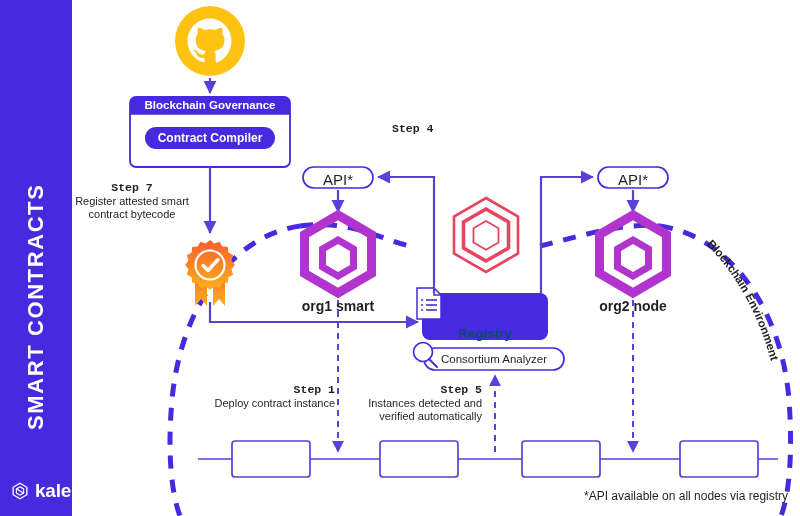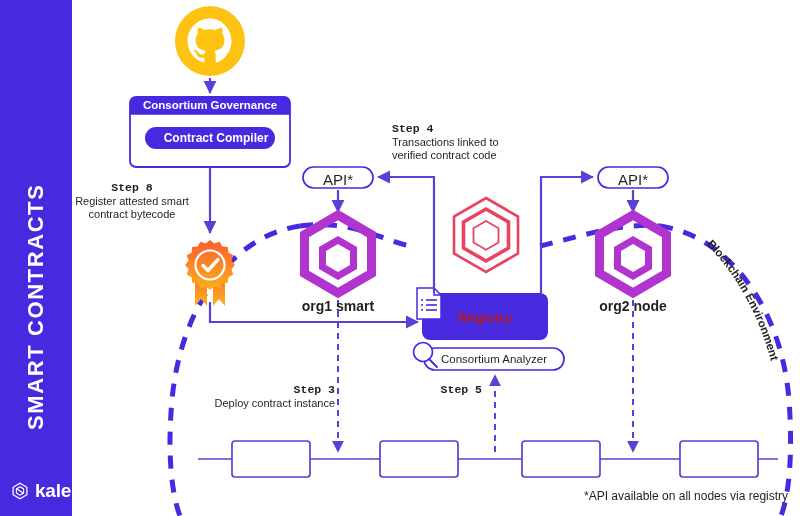--- a/index.html
+++ b/index.html
@@ -80,25 +80,26 @@
   .pill-text{
     position:absolute;
     color:#231f20;
     font-size:15px;
     text-align:center;
     white-space:nowrap;
   }
 
   .registry-text{
     position:absolute;
-    color:#b91c1c;
+    color:#0c4a6e;
     font-size:13.5px;
     font-weight:bold;
     text-align:center;
     white-space:nowrap;
+    margin-top:16px;
   }
 
   .box-header-text{
     position:absolute;
     color:#ffffff;
     font-size:11.5px;
     font-weight:bold;
     text-align:center;
     white-space:nowrap;
   }
@@ -262,42 +263,42 @@
       <rect x="380" y="441" width="78" height="36" rx="3" fill="#ffffff" stroke="#5b3fd6" stroke-width="1.7"></rect>
       <rect x="522" y="441" width="78" height="36" rx="3" fill="#ffffff" stroke="#5b3fd6" stroke-width="1.7"></rect>
       <rect x="680" y="441" width="78" height="36" rx="3" fill="#ffffff" stroke="#5b3fd6" stroke-width="1.7"></rect>
     </g>
 
     <text font-family="Liberation Sans, sans-serif" font-size="11.5" font-weight="bold" fill="#231f20">
       <textPath href="#envArcPath" startOffset="2">Blockchain Environment</textPath>
     </text>
   </svg>
 
-  <div class="box-header-text" style="left:130px; top:99px; width:160px;">Consortium Governance</div>
-  <div class="compiler-text" style="left:151px; top:131px; width:130px;">Contract Compiler</div>
+  <div class="box-header-text" style="left:130px; top:99px; width:160px;">Blockchain Governance</div>
+  <div class="compiler-text" style="left:145px; top:131px; width:130px;">Contract Compiler</div>
 
   <div class="steplabel ta-center" style="left:62px; top:181px; width:140px;">
-    <span class="hd">Step 8</span>
+    <span class="hd">Step 7</span>
     <span style="white-space:pre-line;">Register attested smart
 contract bytecode</span>
   </div>
 
   <div class="steplabel ta-right" style="left:190px; top:383px; width:145px;">
-    <span class="hd">Step 3</span>
+    <span class="hd">Step 1</span>
     <span style="white-space:pre-line;">Deploy contract  instance</span>
   </div>
 
   <div class="steplabel ta-right" style="left:352px; top:383px; width:130px;">
     <span class="hd">Step 5</span>
+    <span style="white-space:pre-line;">Instances detected and
+verified automatically</span>
   </div>
 
   <div class="steplabel ta-left" style="left:392px; top:122px; width:140px;">
     <span class="hd">Step 4</span>
-    <span style="white-space:pre-line;">Transactions linked to
-verified contract code</span>
   </div>
 
   <div class="pill-text" style="left:303px; top:171px; width:70px;">API*</div>
   <div class="pill-text" style="left:598px; top:171px; width:70px;">API*</div>
 
   <div class="nodelabel" style="left:288px; top:298px; width:100px;">org1 smart</div>
   <div class="nodelabel" style="left:583px; top:298px; width:100px;">org2 node</div>
 
   <div class="registry-text" style="left:422px; top:310px; width:126px;">Registry</div>
 

